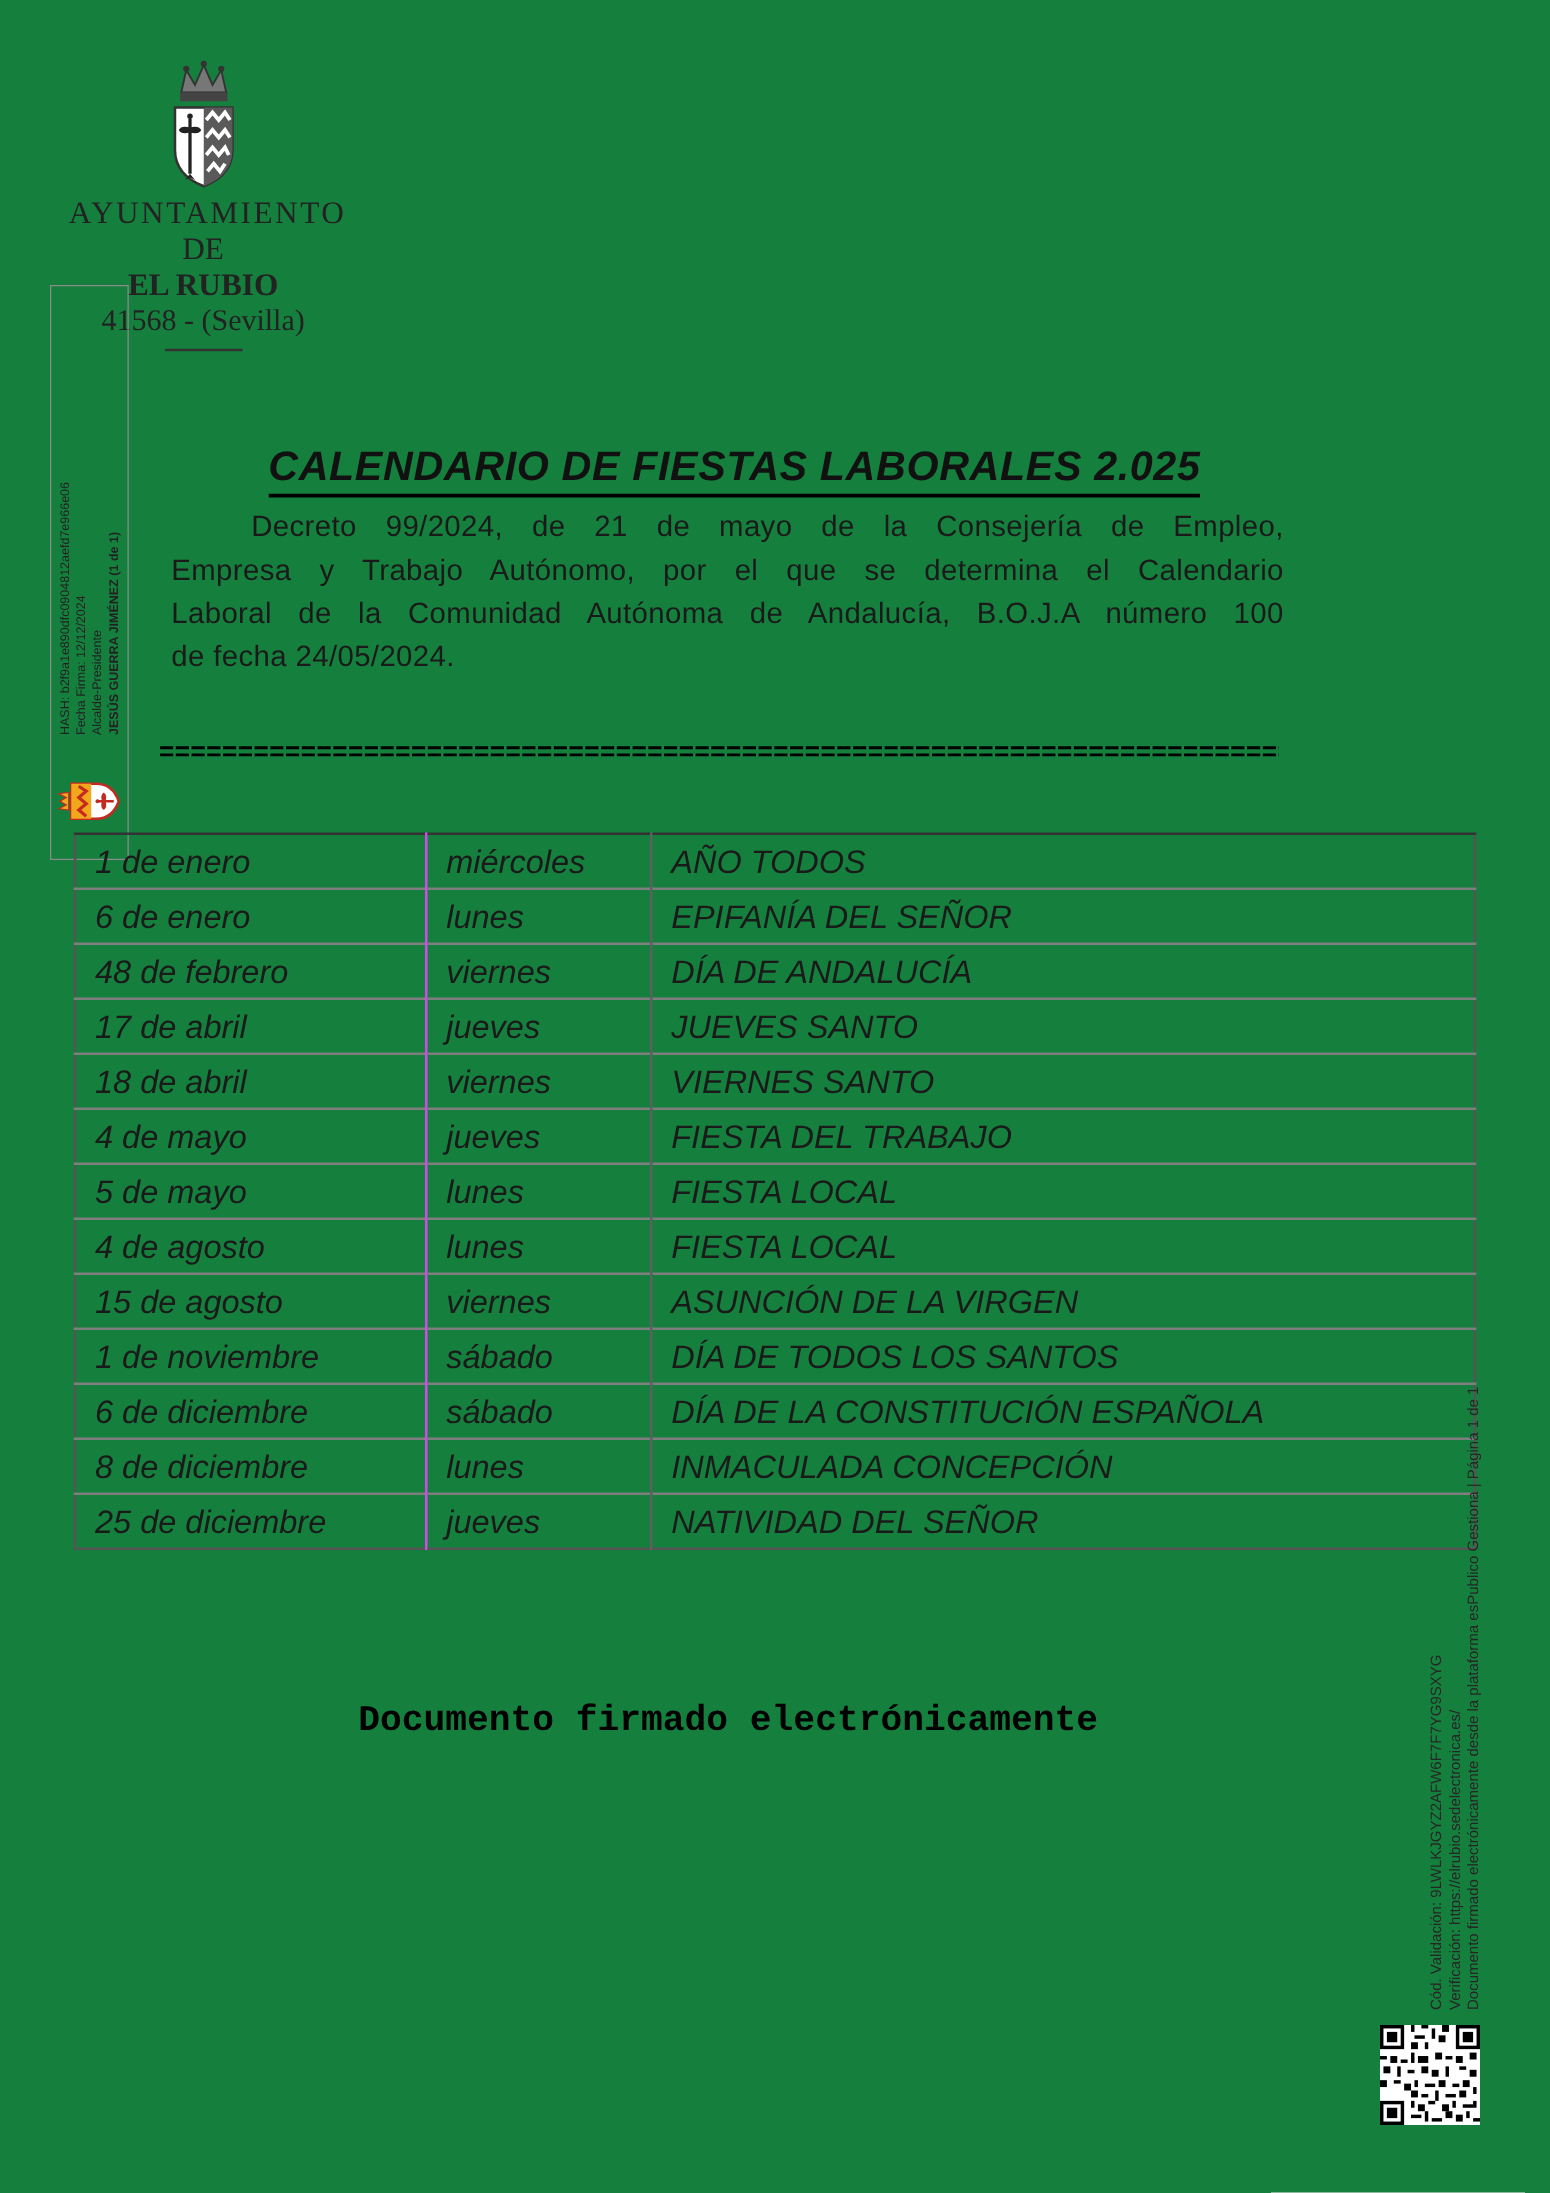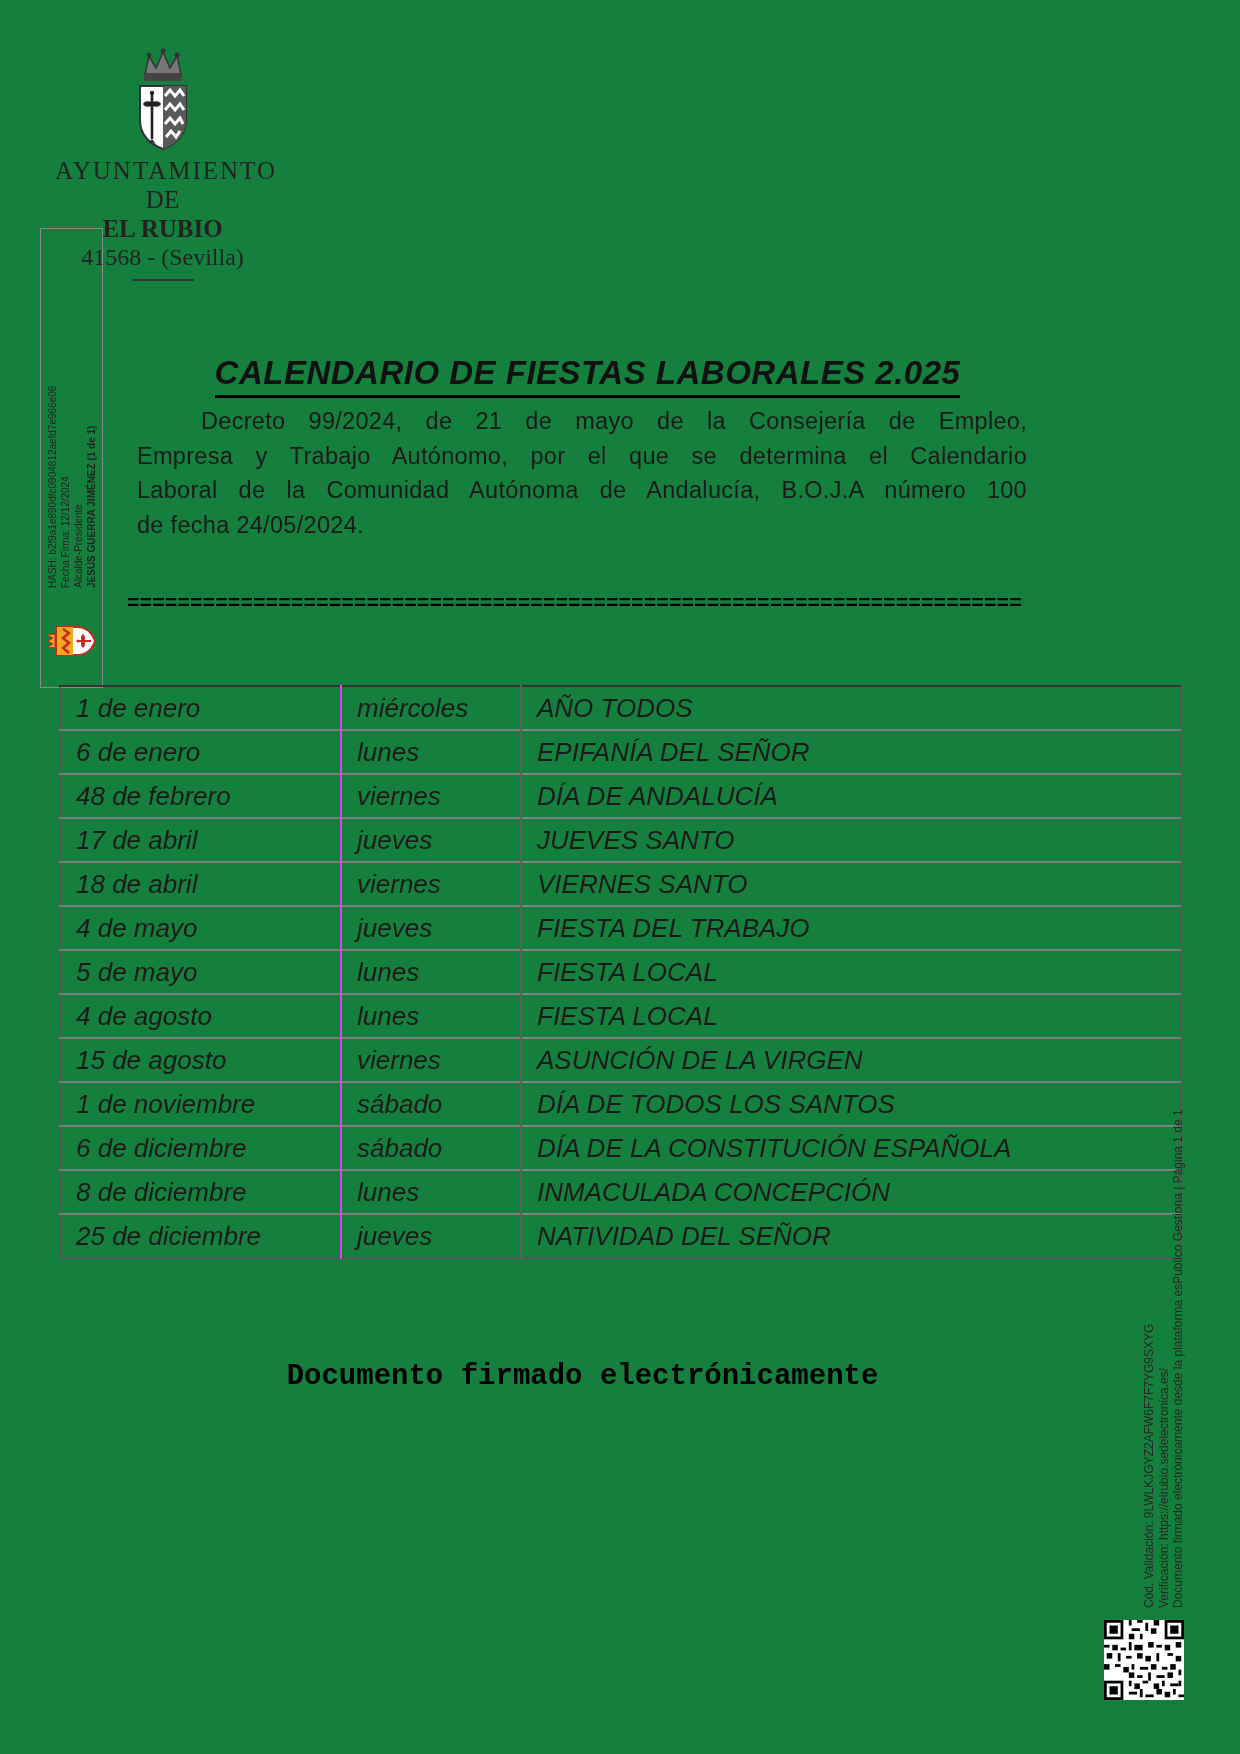--- a/index.html
+++ b/index.html
@@ -36,21 +36,21 @@
          line-height:34.5px;color:#1a1a1a;letter-spacing:0.3px;}
   .intro-line{text-align:justify;text-align-last:justify;white-space:normal;}
   .intro-line.first{padding-left:64px;width:826px;}
   .intro-line.last{text-align-last:left;}
 
   .equals-line{position:absolute;left:127px;top:592px;width:896px;overflow:hidden;
                white-space:nowrap;font-family:"Liberation Mono",monospace;
                font-size:21px;font-weight:bold;color:#000;}
 
   
-  .holidays{position:absolute;left:59px;top:685px;width:1122px;border-collapse:collapse;
+  .holidays{position:absolute;left:59px;top:666px;width:1122px;border-collapse:collapse;
             table-layout:fixed;}
   .holidays td{height:42px;font-size:26px;font-style:italic;color:#1a1a1a;
                vertical-align:middle;padding:0 0 0 15px;overflow:visible;white-space:nowrap;}
   .holidays tr{border-top:2px solid #7f7f7f;}
   .holidays tr:first-child{border-top:2px solid #333;}
   .holidays{border:2px solid #555;}
   .holidays td.c1{width:264px;}
   .holidays td.c2{width:163px;border-left:2px solid #d946ef;}
   .holidays td.c3{border-left:2px solid #5f5f5f;}
 

